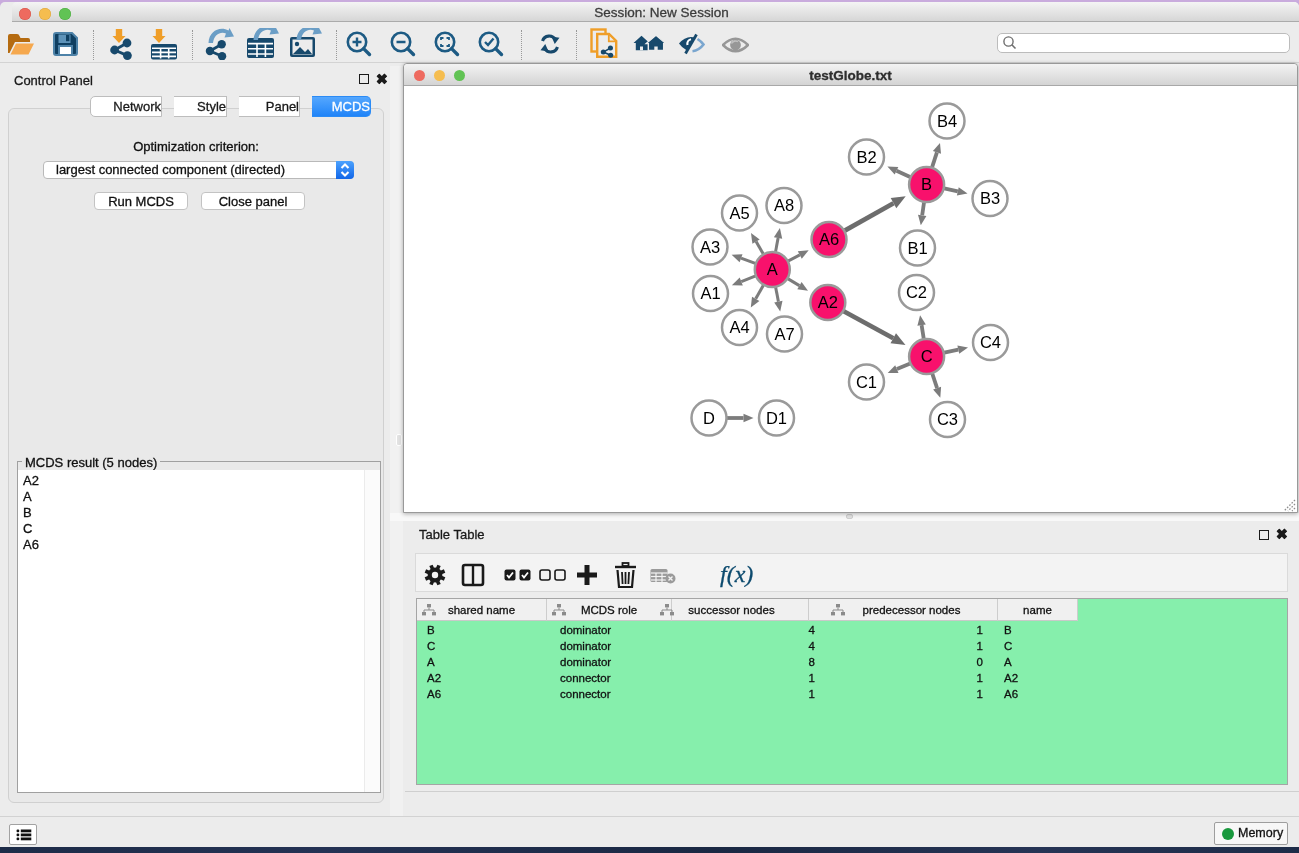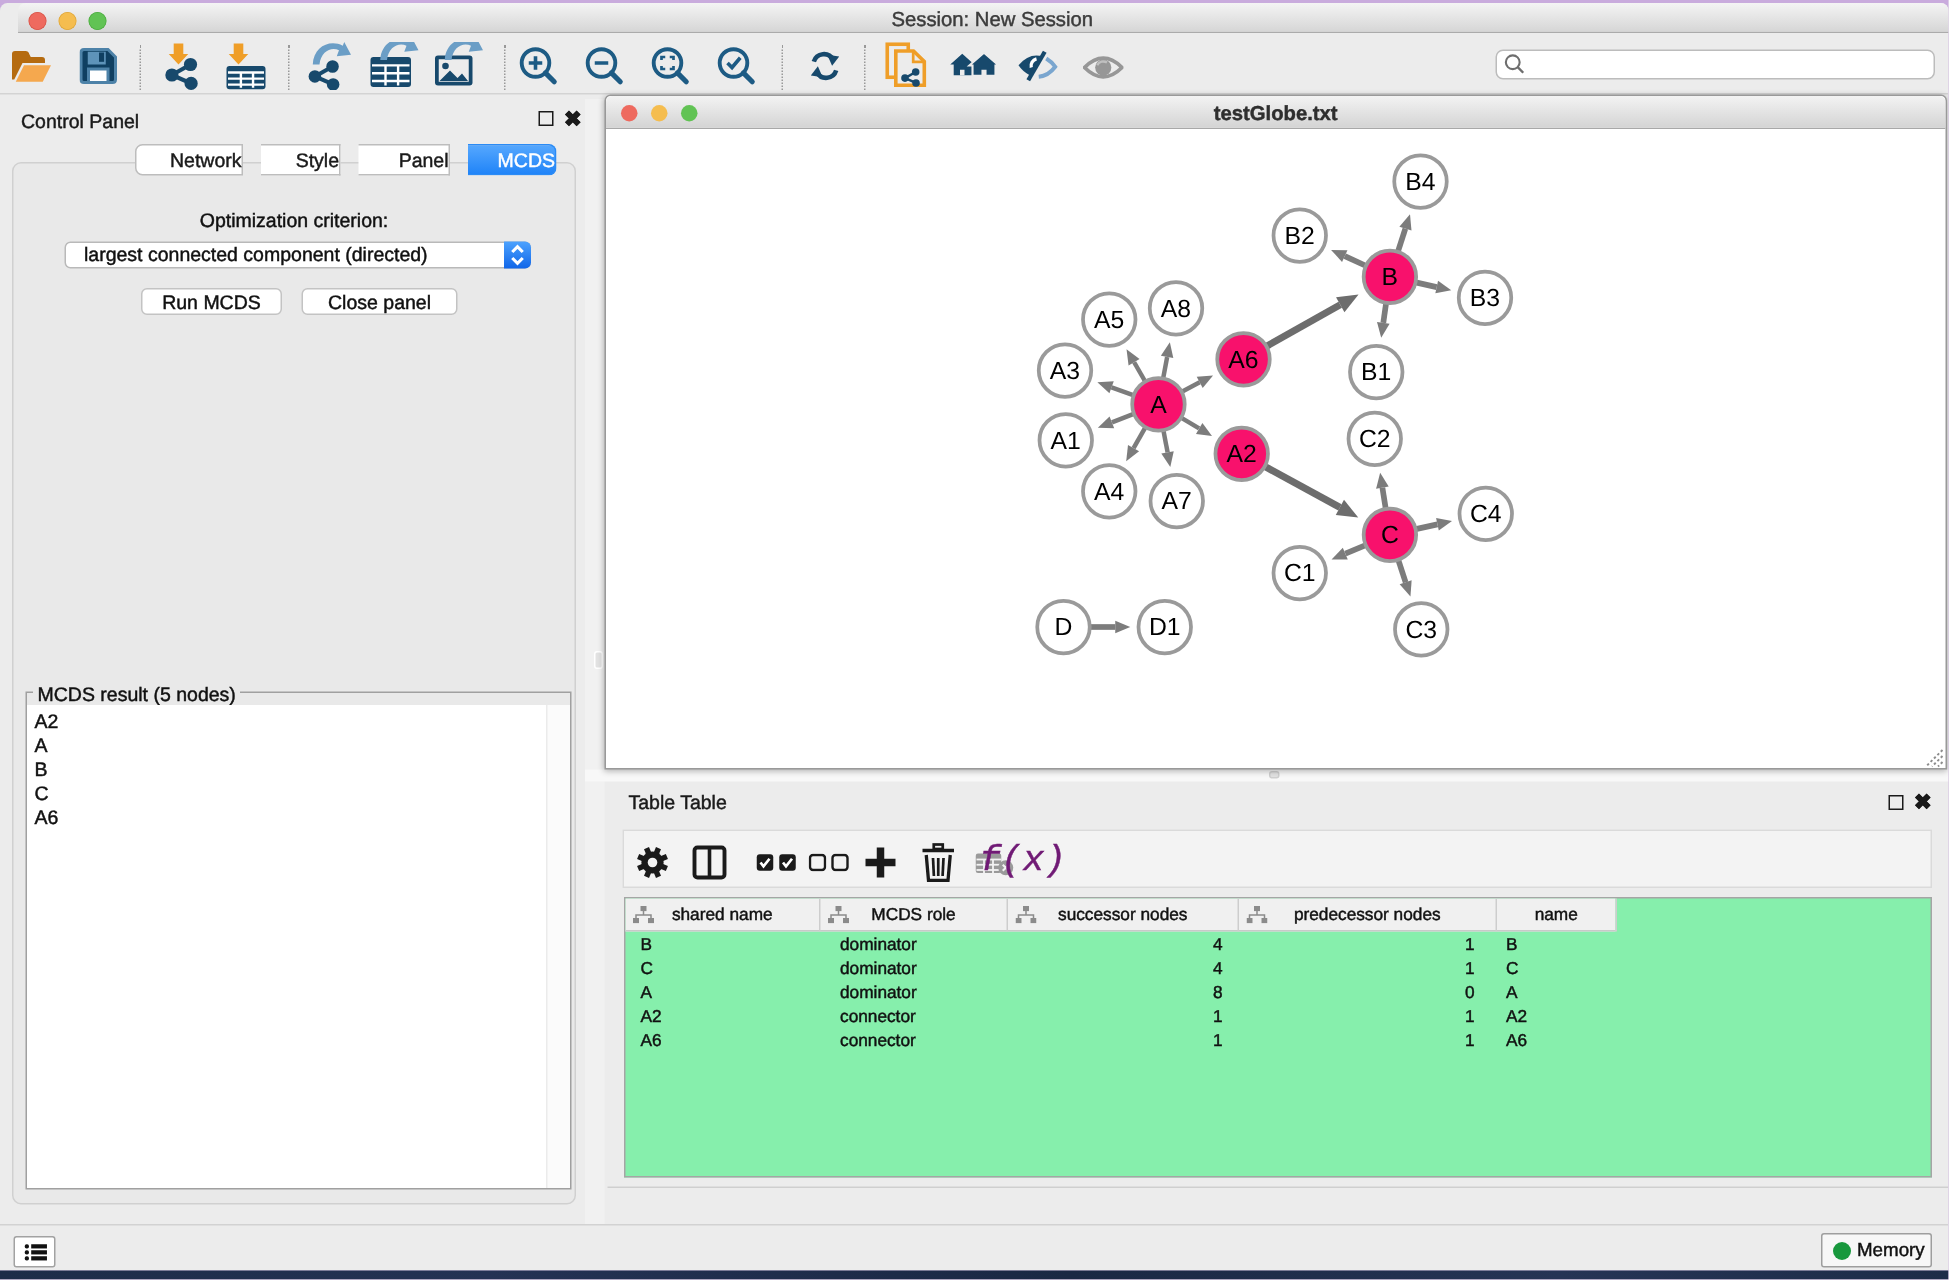--- a/index.html
+++ b/index.html
@@ -370,21 +370,21 @@
       <g stroke="#f3f3f3" stroke-width="1.2">
         <line x1="1" y1="5" x2="17.5" y2="5"></line>
         <line x1="1" y1="8.5" x2="17.5" y2="8.5"></line>
         <line x1="1" y1="12" x2="17.5" y2="12"></line>
         <line x1="6" y1="5" x2="6" y2="14"></line>
         <line x1="12" y1="5" x2="12" y2="14"></line>
       </g>
       <circle cx="20.5" cy="10.5" r="5" fill="#9a9a9a"></circle>
       <path d="M18.5 8.5 L22.5 12.5 M22.5 8.5 L18.5 12.5" stroke="#f3f3f3" stroke-width="1.4"></path>
     </svg>
-<div class="ico" style="left:653px;top:559px;font-family:Liberation Mono, monospace;font-style:italic;font-size:24px;color:#701a75;">f(x)</div>
+<div class="ico" style="left:720px;top:559px;font-family:Liberation Serif, serif;font-style:italic;font-size:24px;color:#0c4a6e;">f(x)</div>
   <div id="panline"></div>
   <div id="tp-table">
     <div id="tp-thead"></div>
     <div class="th" style="left:0px;width:130px;">
         <svg style="position:absolute;left:5px;top:5px" width="14" height="12" viewBox="0 0 14 12">
           <g fill="#8b8b8b">
             <rect x="5" y="0" width="4" height="3.4"></rect>
             <rect x="0" y="8" width="4" height="3.4"></rect>
             <rect x="10" y="8" width="4" height="3.4"></rect>
           </g>
@@ -400,21 +400,21 @@
             <rect x="5" y="0" width="4" height="3.4"></rect>
             <rect x="0" y="8" width="4" height="3.4"></rect>
             <rect x="10" y="8" width="4" height="3.4"></rect>
           </g>
           <g stroke="#8b8b8b" stroke-width="1">
             <path d="M7 3.4 L7 6 M2 8 L2 6 L12 6 L12 8" fill="none"></path>
           </g>
         </svg>
         <span>MCDS role</span>
       </div>
-<div class="th" style="left:255px;width:154px;">
+<div class="th" style="left:238px;width:154px;">
         <svg style="position:absolute;left:5px;top:5px" width="14" height="12" viewBox="0 0 14 12">
           <g fill="#8b8b8b">
             <rect x="5" y="0" width="4" height="3.4"></rect>
             <rect x="0" y="8" width="4" height="3.4"></rect>
             <rect x="10" y="8" width="4" height="3.4"></rect>
           </g>
           <g stroke="#8b8b8b" stroke-width="1">
             <path d="M7 3.4 L7 6 M2 8 L2 6 L12 6 L12 8" fill="none"></path>
           </g>
         </svg>

